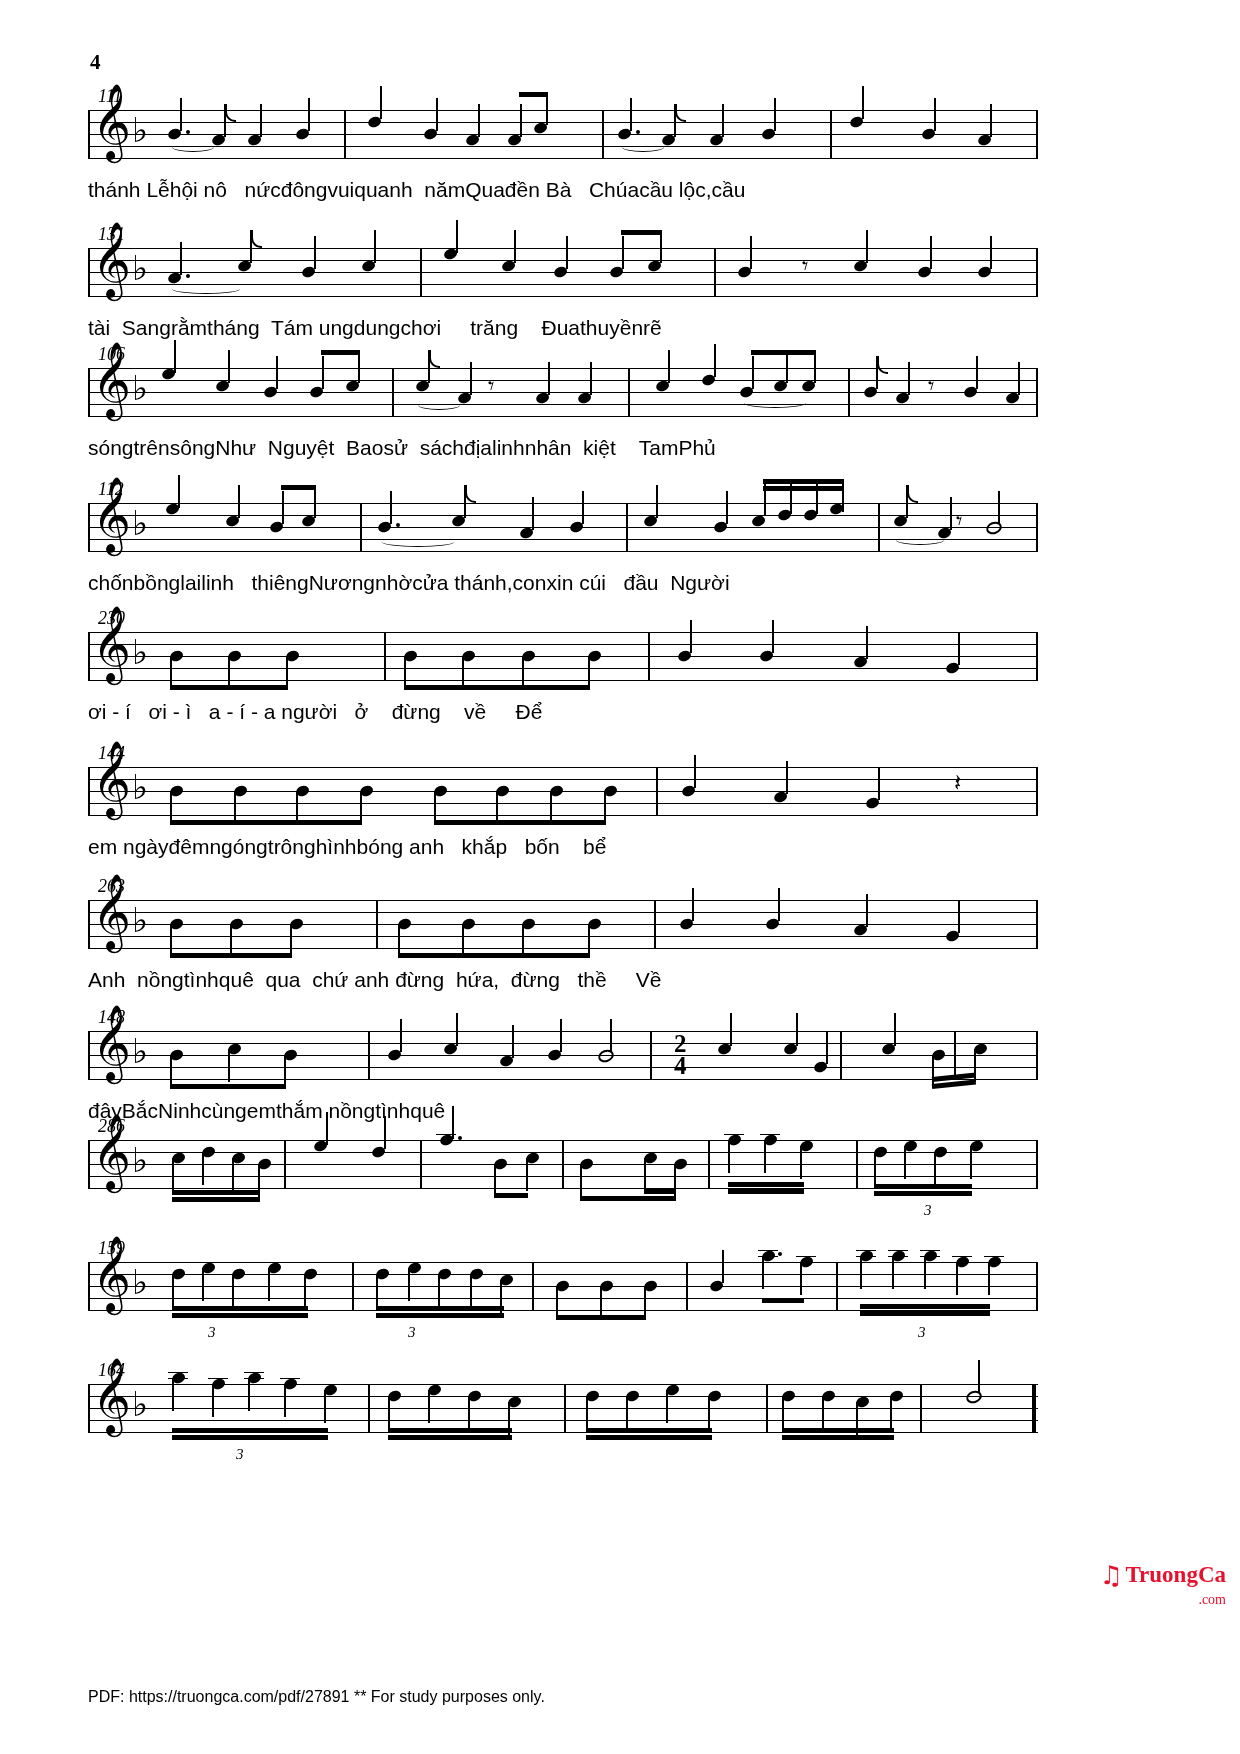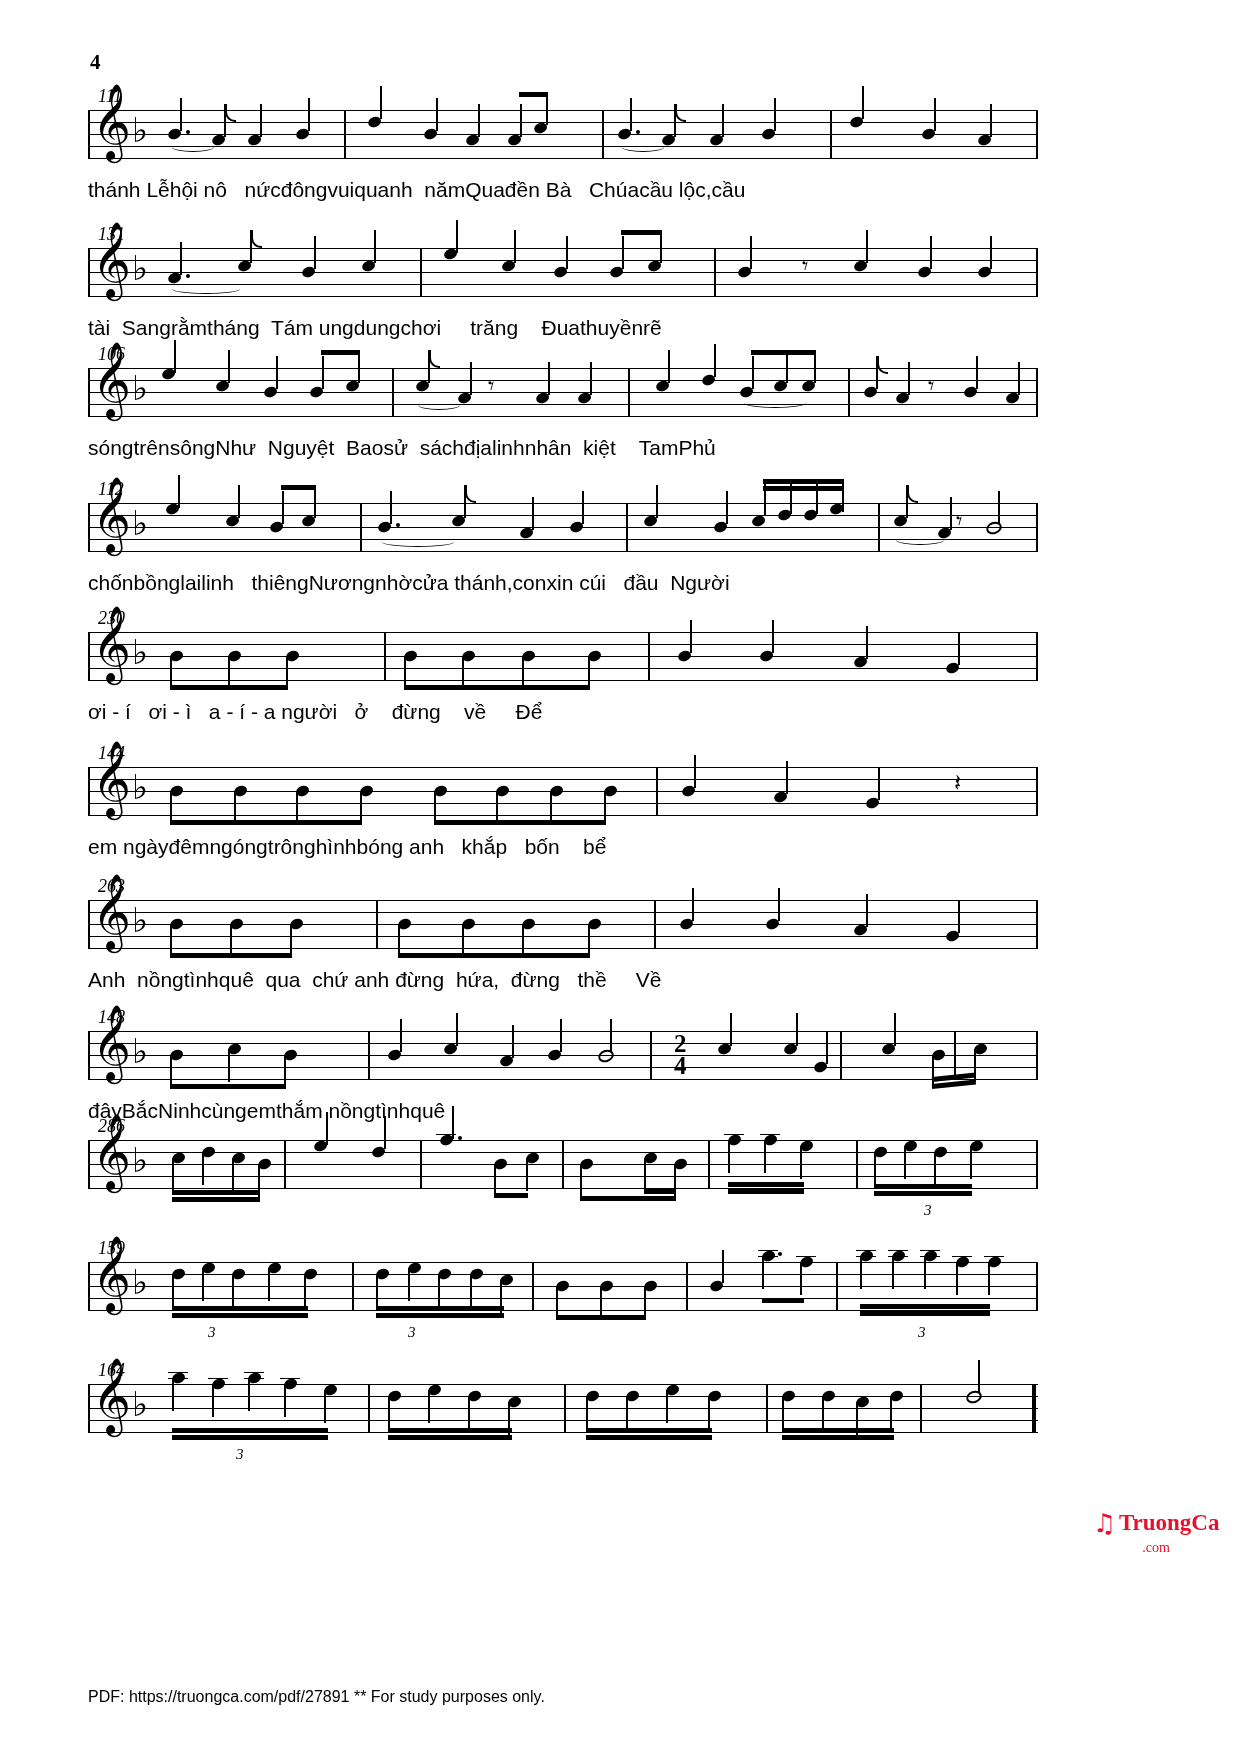--- a/index.html
+++ b/index.html
@@ -182,23 +182,23 @@
   .footer-note {
     position: absolute;
     left: 88px;
     top: 1688px;
     font-family: "Liberation Sans", sans-serif;
     font-size: 16px;
   }
   .brand {
     position: absolute;
     right: 14px;
-    top: 1508px;
+    top: 1560px;
     width: 140px;
-    text-align: center;
+    text-align: right;
   }
   .brand-icon {
     display: inline-block;
     vertical-align: middle;
     color: #e8112d;
     font-size: 26px;
     font-family: "DejaVu Sans", sans-serif;
     margin-right: 3px;
   }
   .brand-text {

